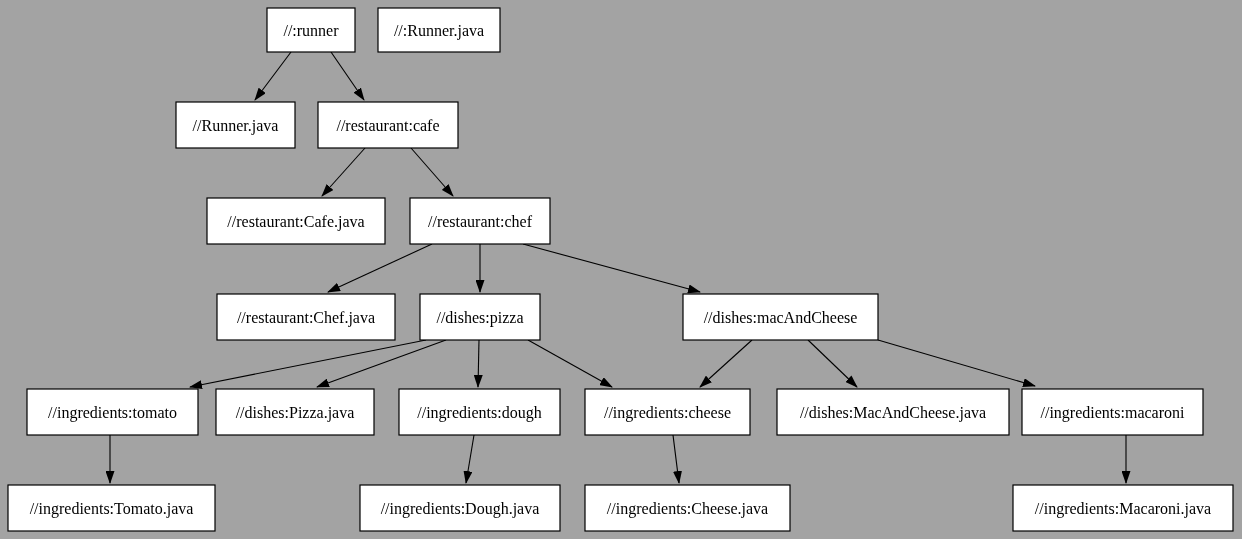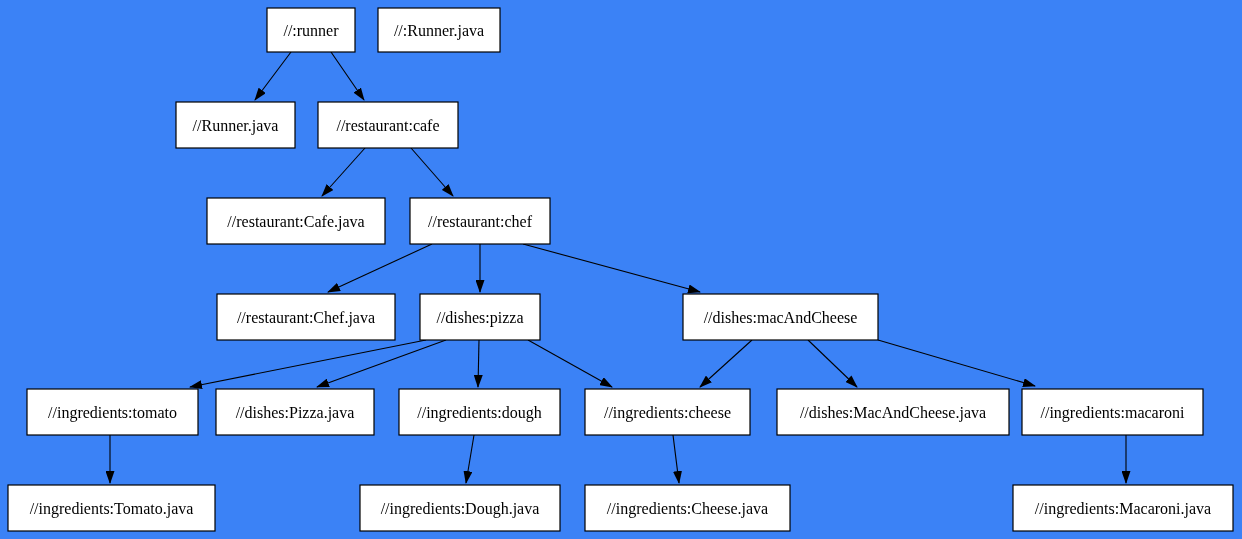--- a/index.html
+++ b/index.html
@@ -4,21 +4,21 @@
 <style>
   html, body {
     margin: 0;
     padding: 0;
     background: #ffffff;
   }
   .graph-wrap {
     position: relative;
     width: 1242px;
     height: 539px;
-    background: #3b82f6;
+    background: #a3a3a3;
     overflow: hidden;
     font-family: "Liberation Serif", serif;
   }
   svg text {
     font-family: "Liberation Serif", serif;
     font-size: 16px;
     fill: #000000;
   }
 </style>
 </head>

